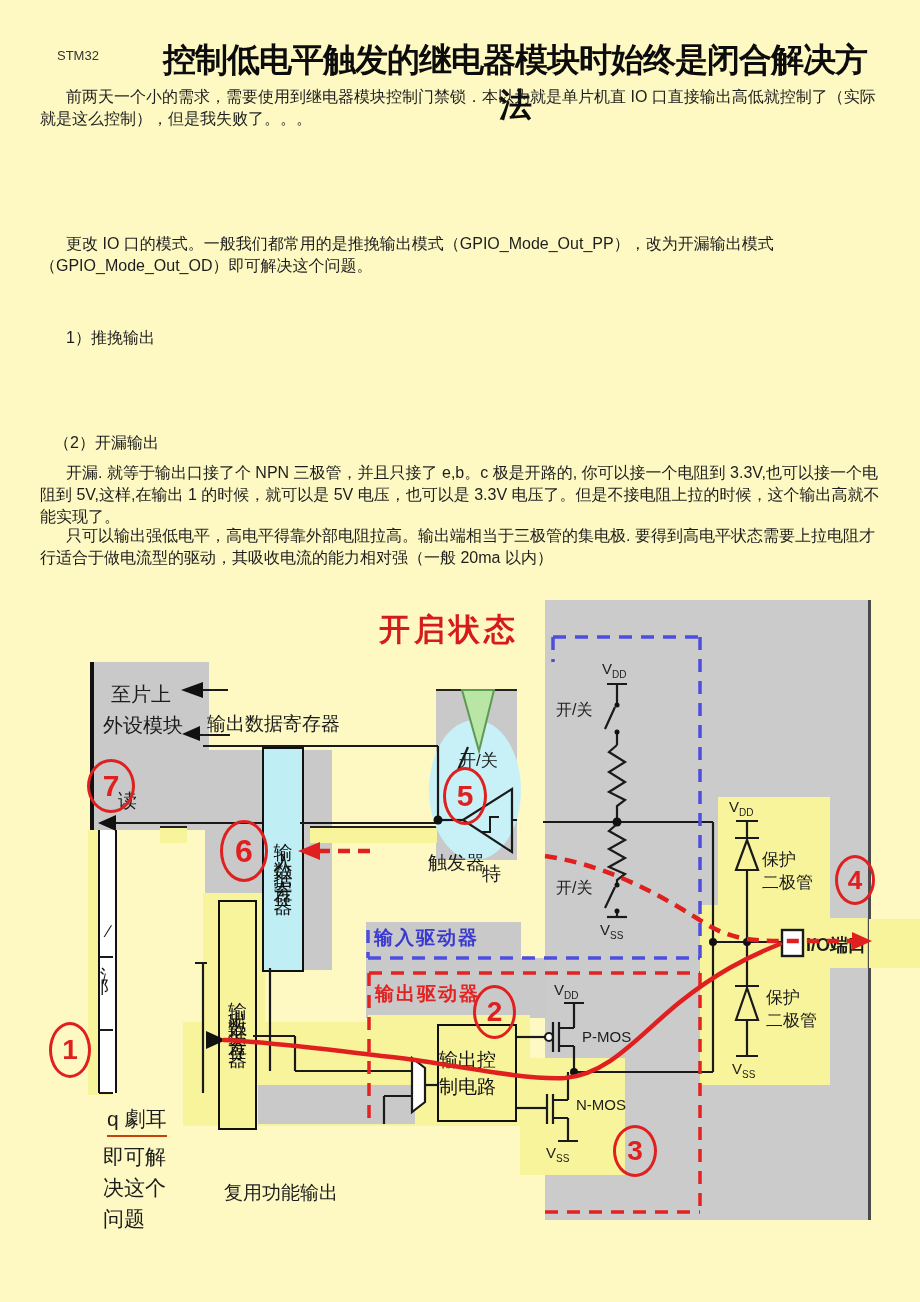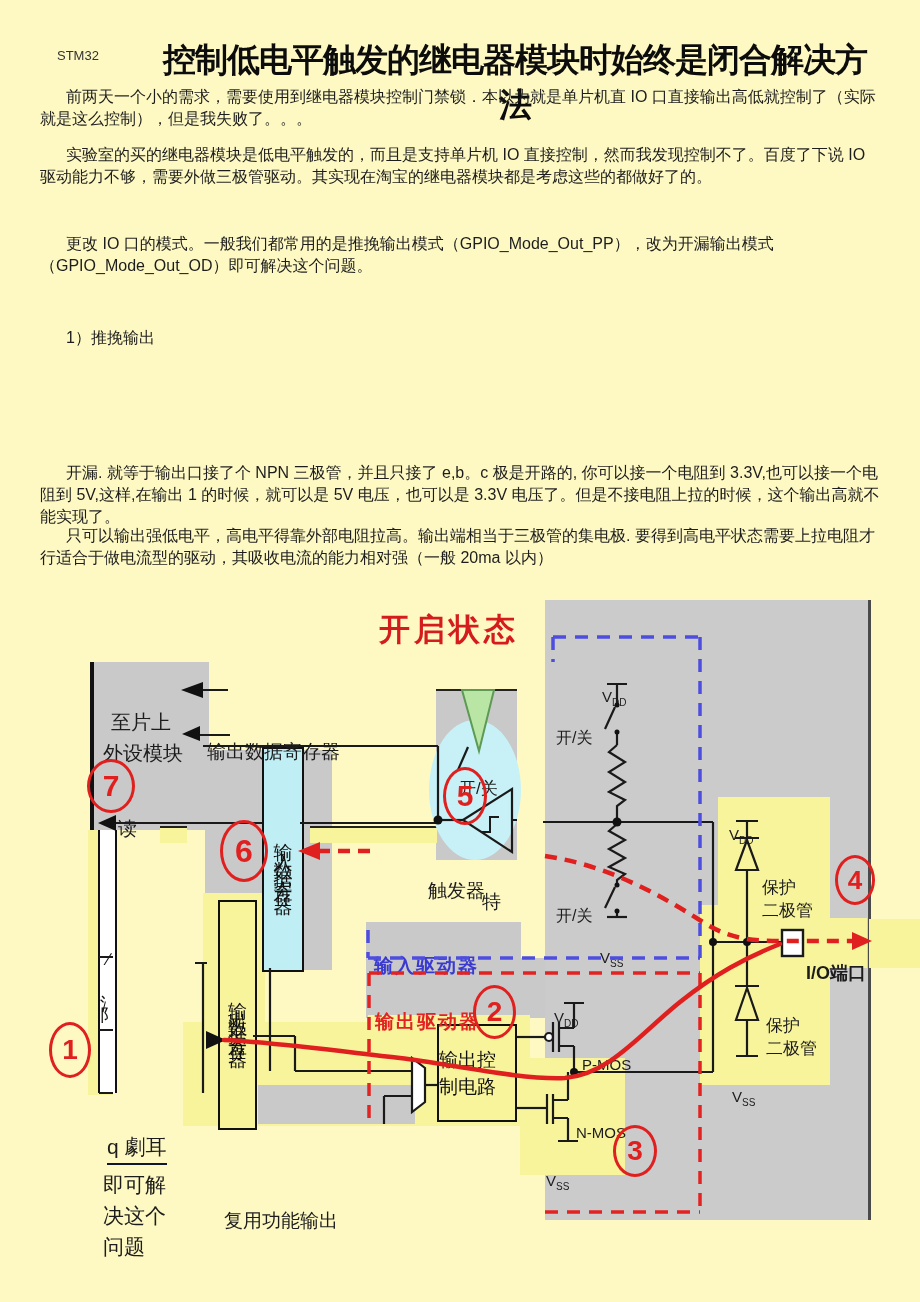--- a/index.html
+++ b/index.html
@@ -1,21 +1,21 @@
 <!DOCTYPE html>
 <html><head>
 <meta charset="utf-8">
 <style>
   html,body{margin:0;padding:0;background:#fff;}
   .page{position:relative;width:920px;height:1302px;background:#fef9c3;overflow:hidden;
         font-family:"Liberation Sans","DejaVu Sans",sans-serif;color:#1d1d1d;}
   .abs{position:absolute;}
   .para{position:absolute;left:40px;width:842px;font-size:16px;line-height:22px;
         color:#1d1d1d;text-indent:26px;}
-  .lb{position:absolute;white-space:nowrap;color:#1c1c1c;margin-top:28px;}
+  .lb{position:absolute;white-space:nowrap;color:#1c1c1c;}
   .vtext{writing-mode:vertical-lr;text-orientation:upright;letter-spacing:9px;
          font-size:19px;color:#111;}
   .circleNum{position:absolute;border:3.5px solid #e01f1f;border-radius:50%;
              color:#e01f1f;font-weight:bold;display:flex;align-items:center;
              justify-content:center;background:transparent;z-index:40;}
   .region{position:absolute;}
   sub{font-size:10px;}
   svg.wires{position:absolute;left:0;top:0;z-index:30;pointer-events:none;}
   .title{position:absolute;left:150px;top:38px;width:730px;text-align:center;
          font-size:33px;font-weight:800;color:#0c0c0c;letter-spacing:-1px;}
@@ -24,23 +24,23 @@
 </style>
 </head>
 <body>
 
 <div class="page">
 
   <div class="abs" style="left:57px;top:48px;font-size:13px;color:#333;">STM32</div>
   <div class="title">控制低电平触发的继电器模块时始终是闭合解决方法</div>
 
   <div class="para" style="top:86px;">前两天一个小的需求，需要使用到继电器模块控制门禁锁．本以为就是单片机直 IO 口直接输出高低就控制了（实际就是这么控制），但是我失败了。。。</div>
-  <div class="para" style="top:144px;">实验室的买的继电器模块是低电平触发的，而且是支持单片机 IO 直接控制，然而我发现控制不了。百度了下说 IO 驱动能力不够，需要外做三极管驱动。其实现在淘宝的继电器模块都是考虑这些的都做好了的。</div>
   <div class="para" style="top:233px;">更改 IO 口的模式。一般我们都常用的是推挽输出模式（GPIO_Mode_Out_PP），改为开漏输出模式（GPIO_Mode_Out_OD）即可解决这个问题。</div>
   <div class="para" style="top:327px;">1）推挽输出</div>
+  <div class="para" style="top:432px;text-indent:14px;">（2）开漏输出</div>
   <div class="para" style="top:462px;">开漏. 就等于输出口接了个 NPN 三极管，并且只接了 e,b。c 极是开路的, 你可以接一个电阻到 3.3V,也可以接一个电阻到 5V,这样,在输出 1 的时候，就可以是 5V 电压，也可以是 3.3V 电压了。但是不接电阻上拉的时候，这个输出高就不能实现了。</div>
   <div class="para" style="top:525px;">只可以输出强低电平，高电平得靠外部电阻拉高。输出端相当于三极管的集电极. 要得到高电平状态需要上拉电阻才行适合于做电流型的驱动，其吸收电流的能力相对强（一般 20ma 以内）</div>
 
   <div class="region" style="left:545px;top:600px;width:323px;height:620px;background:#cbcbcb;border-right:3px solid #4a4a4a;"></div>
   <div class="region" style="left:90px;top:662px;width:115px;height:168px;background:#c9c9c9;border-left:4px solid #111;"></div>
   <div class="region" style="left:205px;top:750px;width:127px;height:220px;background:#c9c9c9;"></div>
   <div class="region" style="left:436px;top:689px;width:81px;height:169px;background:#c9c9c9;border-top:2px solid #222;"></div>
   <div class="region" style="left:366px;top:922px;width:155px;height:36px;background:#c9c9c9;"></div>
   <div class="region" style="left:366px;top:958px;width:179px;height:60px;background:#c9c9c9;"></div>
 
@@ -100,21 +100,21 @@
       <div>二极管</div>
   </div>
   <div class="lb" style="left:766px;top:986px;font-size:17px;line-height:23px;">
     <div>保护</div>
       <div>二极管</div>
   </div>
 
   <div class="lb" style="left:806px;top:933px;font-size:18px;font-weight:bold;">I/O端口</div>
   <div class="lb" style="left:224px;top:1180px;font-size:19px;">复用功能输出</div>
   <div class="lb" style="left:103px;top:1141px;font-size:21px;line-height:31px;white-space:normal;width:72px;">即可解决这个问题</div>
-  <div class="lb" style="left:107px;top:1105px;font-size:21px;border-bottom:2px solid #0f172a;padding-bottom:2px;">q 劇耳</div>
+  <div class="lb" style="left:107px;top:1105px;font-size:21px;border-bottom:2px solid #c2410c;padding-bottom:2px;">q 劇耳</div>
   <div class="lb vtext" style="left:97px;top:922px;font-size:17px;letter-spacing:12px;">∕氵阝</div>
 
   <svg class="wires" width="920" height="1302" viewBox="0 0 920 1302">
     <g stroke="#1a1a1a" stroke-width="2.2" fill="none">
 
       <path d="M102,823 H262 M300,823 H436"></path>
 
       <path d="M200,735 H230 M201,690 H228"></path>
       <path d="M203,746 H438 M438,746 V820"></path>
 

